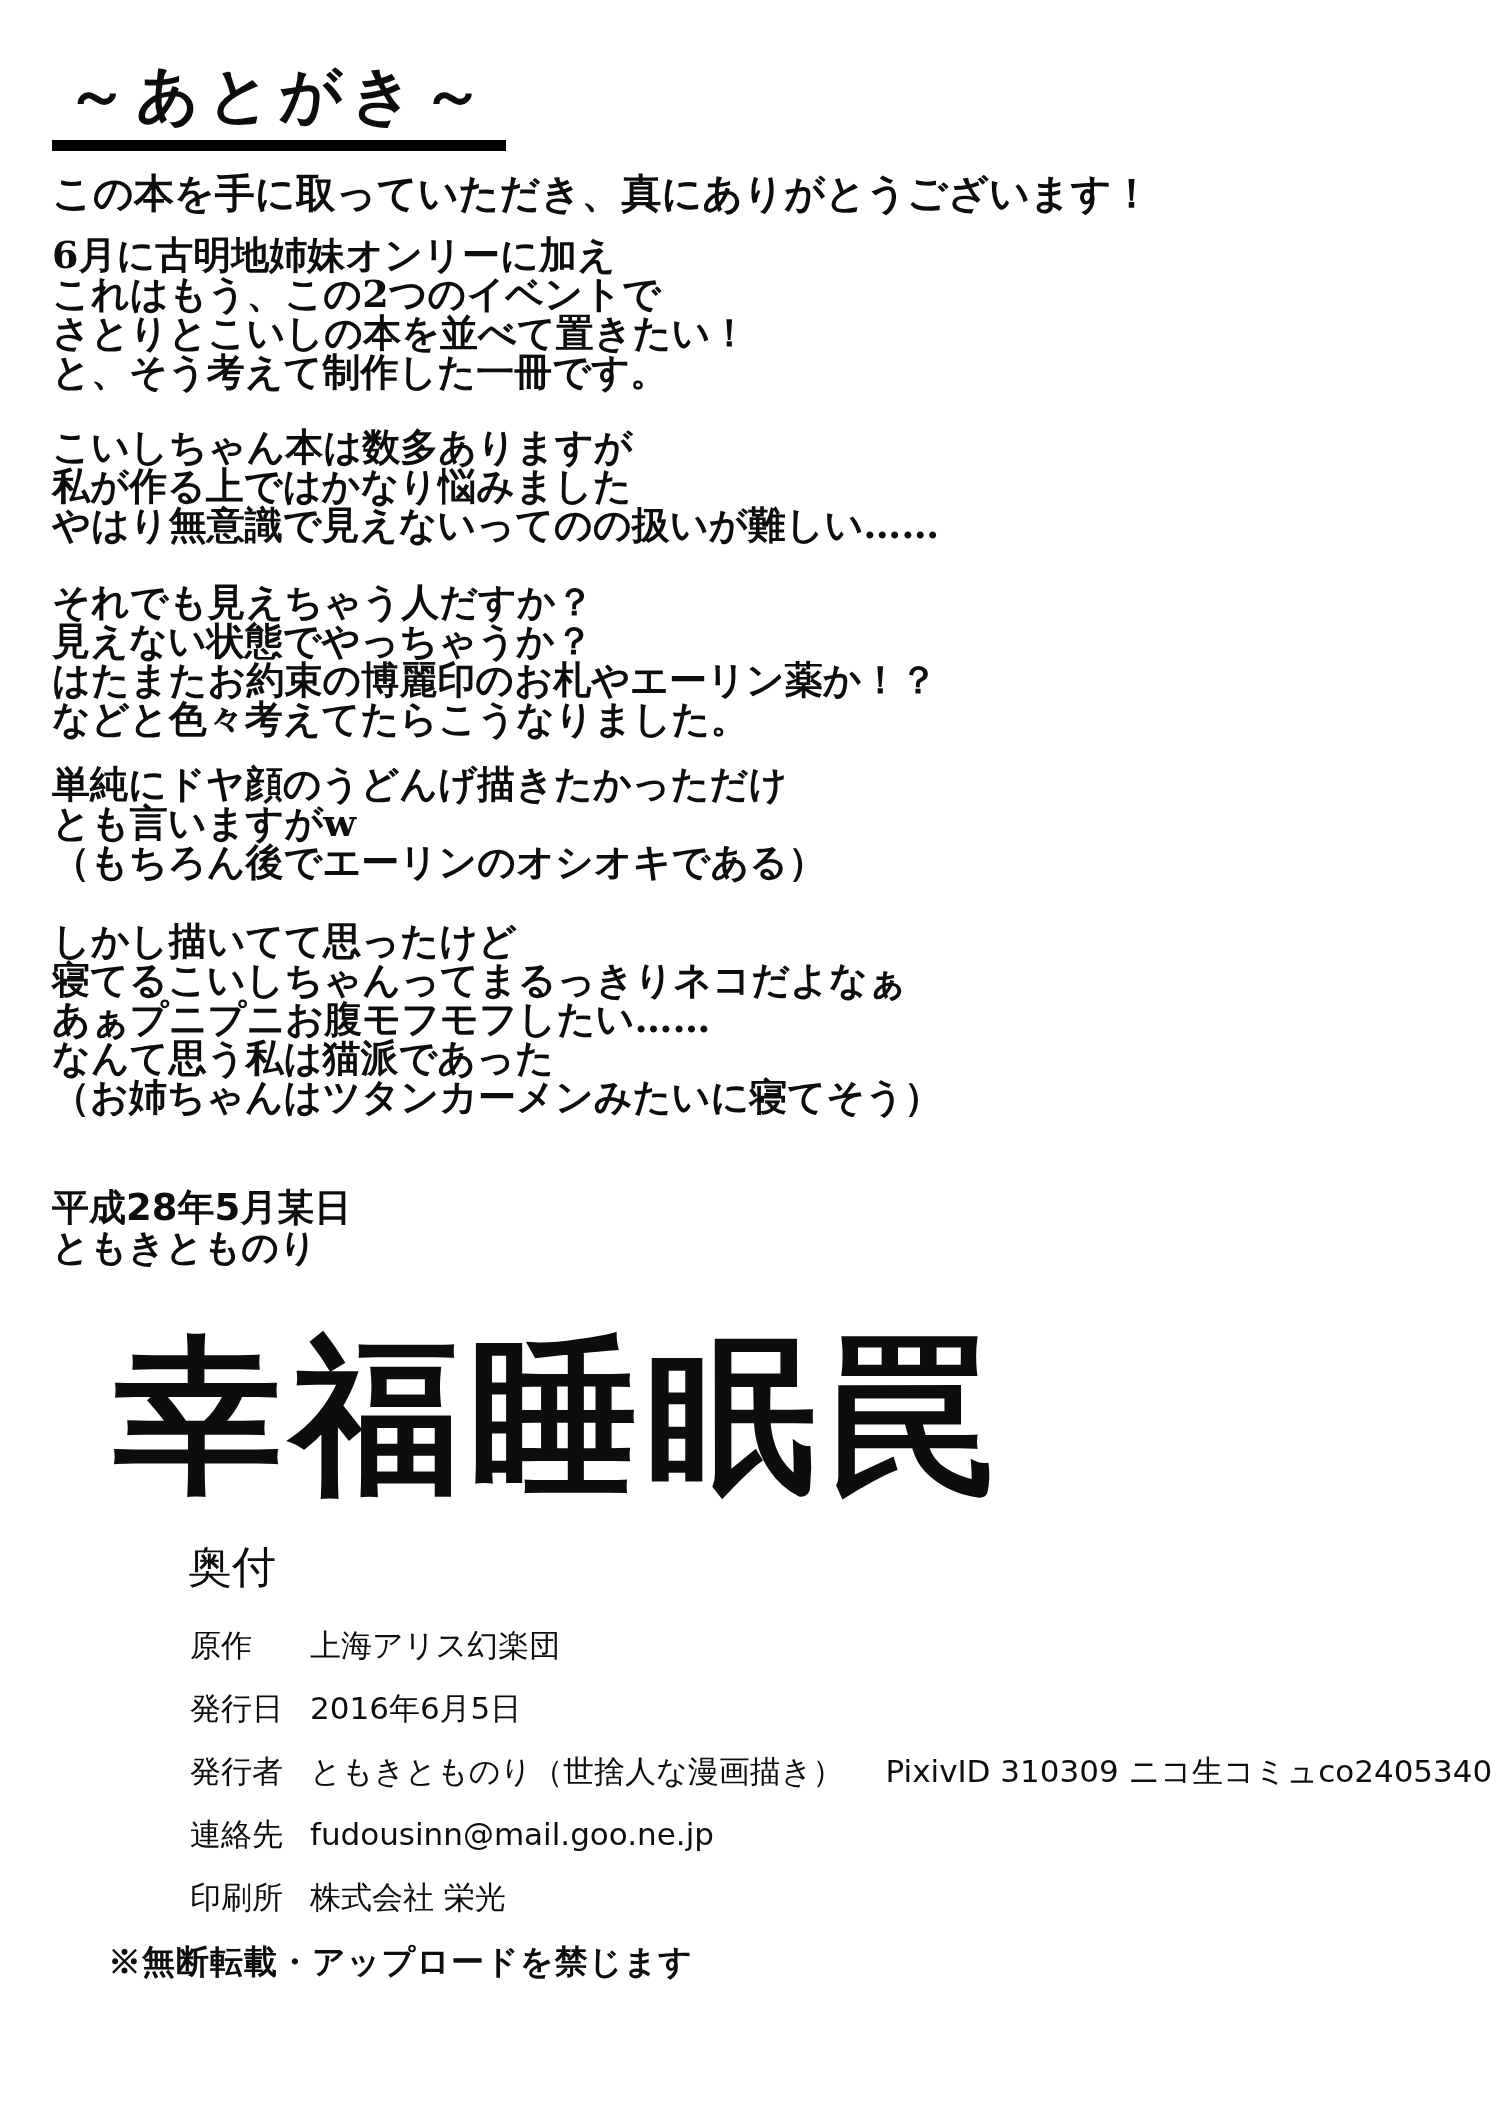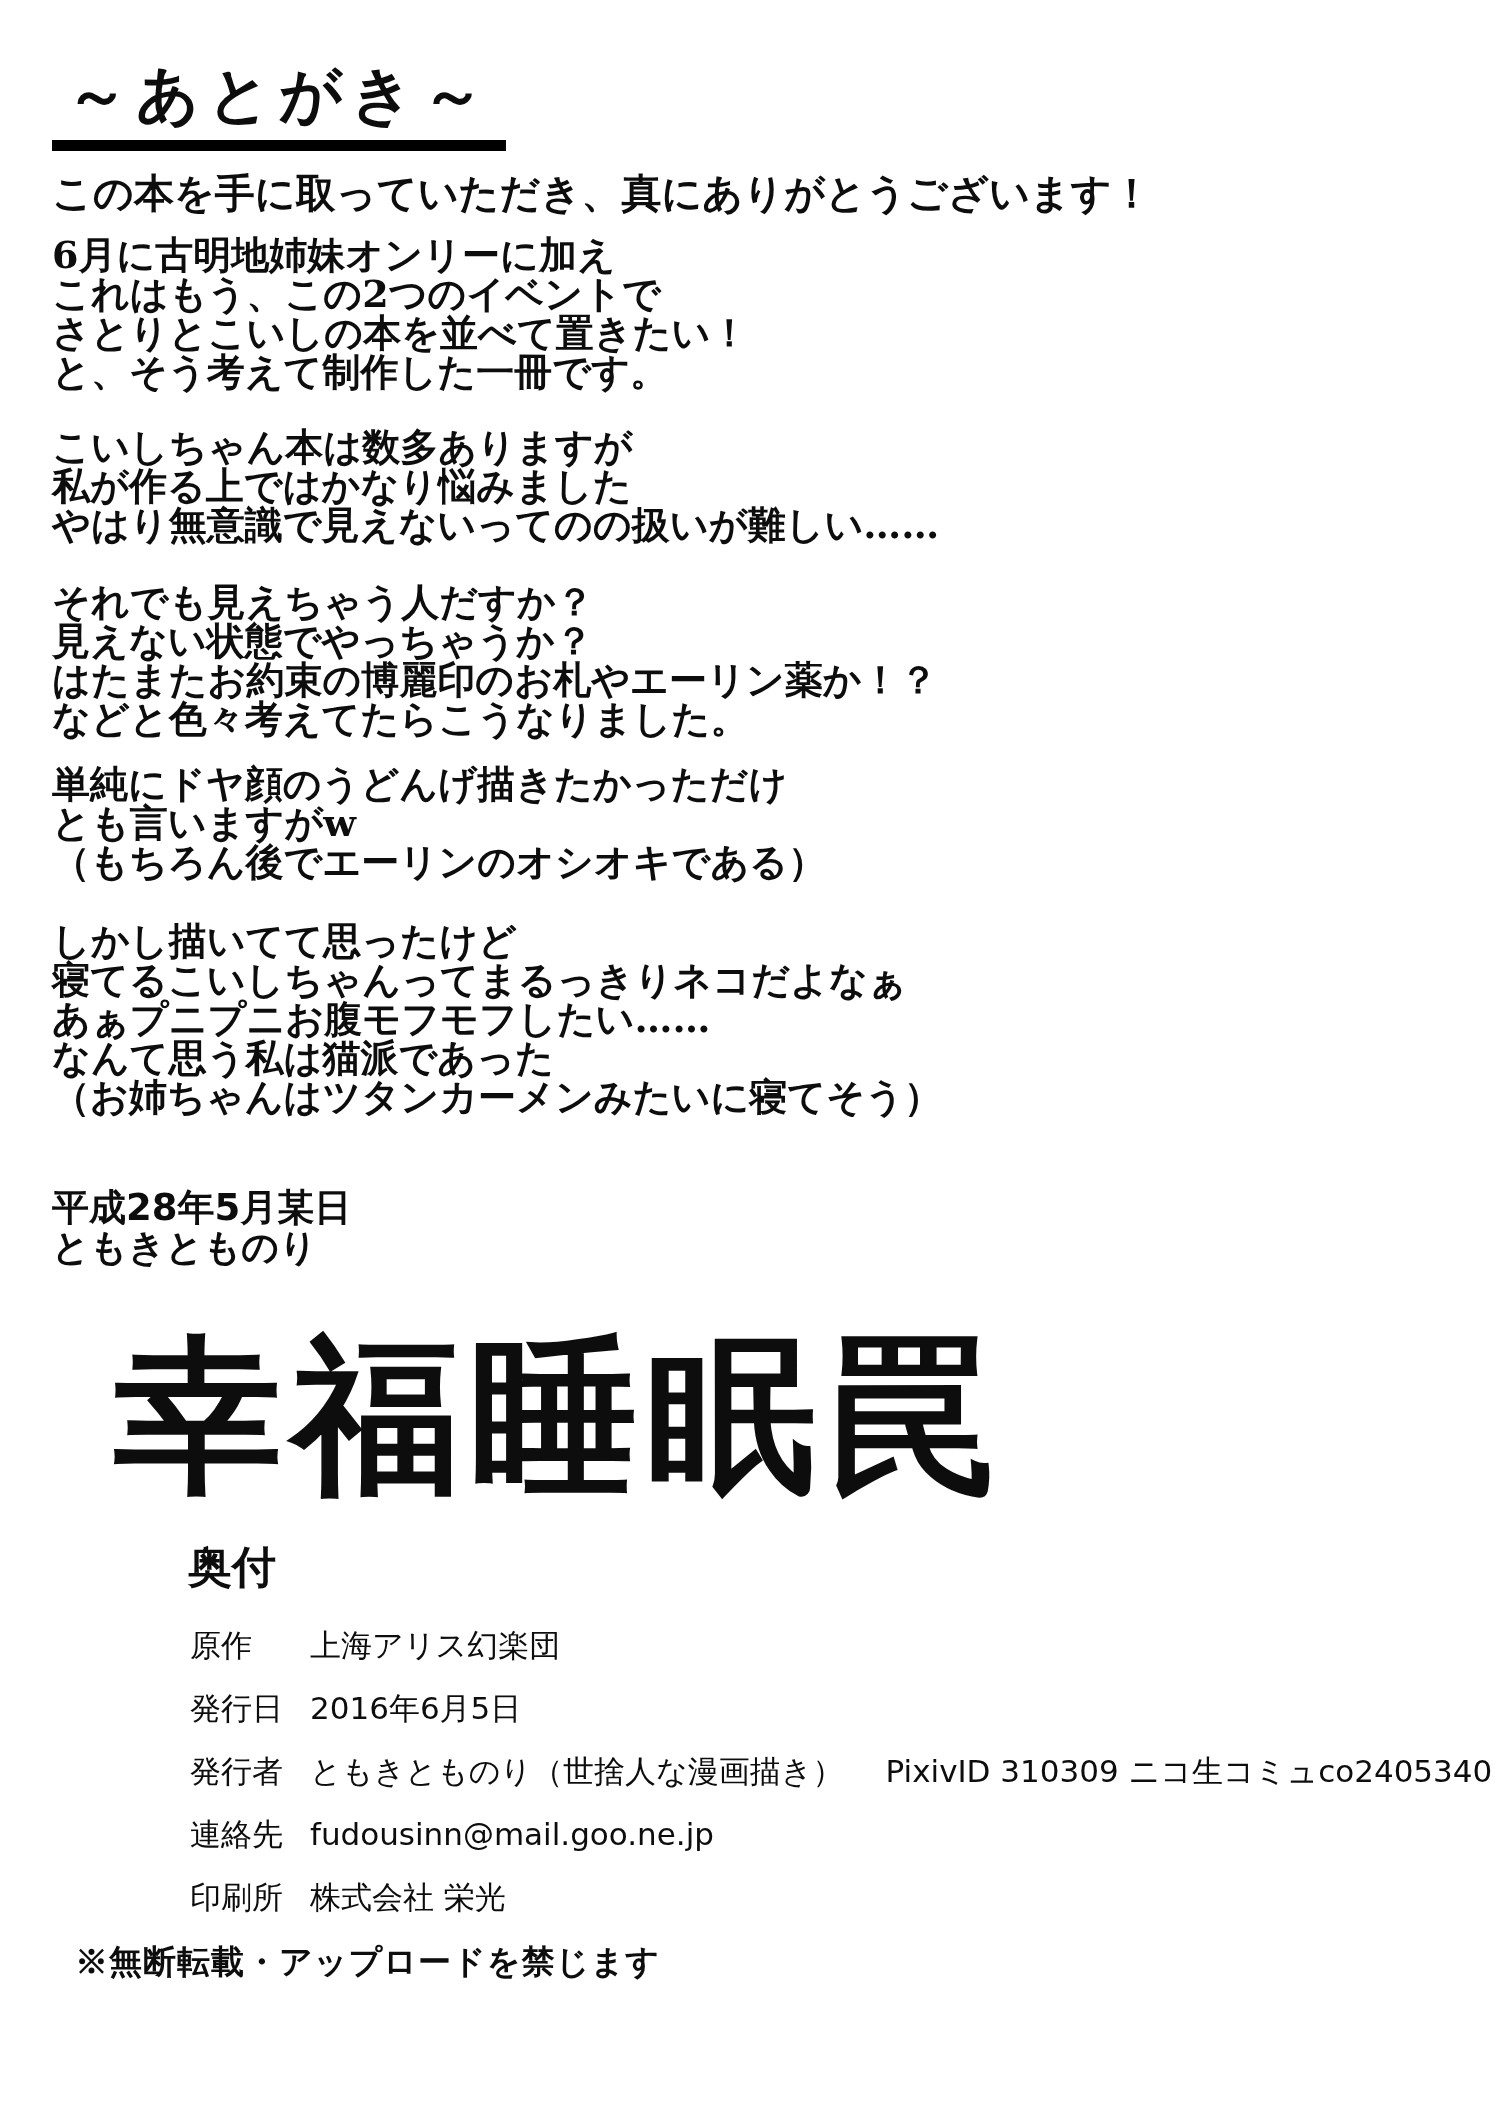--- a/index.html
+++ b/index.html
@@ -65,38 +65,38 @@
     white-space: nowrap;
   }
 
   .colophon {
     font-family: "DejaVu Sans", "Liberation Sans", sans-serif;
   }
   .colophon-heading {
     margin-top: 38px;
     padding-left: 188px;
     font-size: 44px;
-    font-weight: 700;
+    font-weight: 400;
   }
   .colophon-rows { margin-top: 28px; }
   .crow {
     display: flex;
     align-items: baseline;
     padding-left: 190px;
     margin-bottom: 21px;
     font-size: 31px;
     font-weight: 500;
     white-space: nowrap;
   }
   .crow .clabel { flex: 0 0 120px; }
   .crow .cvalue2 { margin-left: 42px; }
 
   .notice {
     margin-top: 16px;
-    padding-left: 75px;
+    padding-left: 108px;
     font-family: "DejaVu Serif", "Liberation Serif", serif;
     font-size: 33px;
     font-weight: 700;
     letter-spacing: 1px;
   }
 </style>
 </head>
 <body>
 
 <div class="page">

